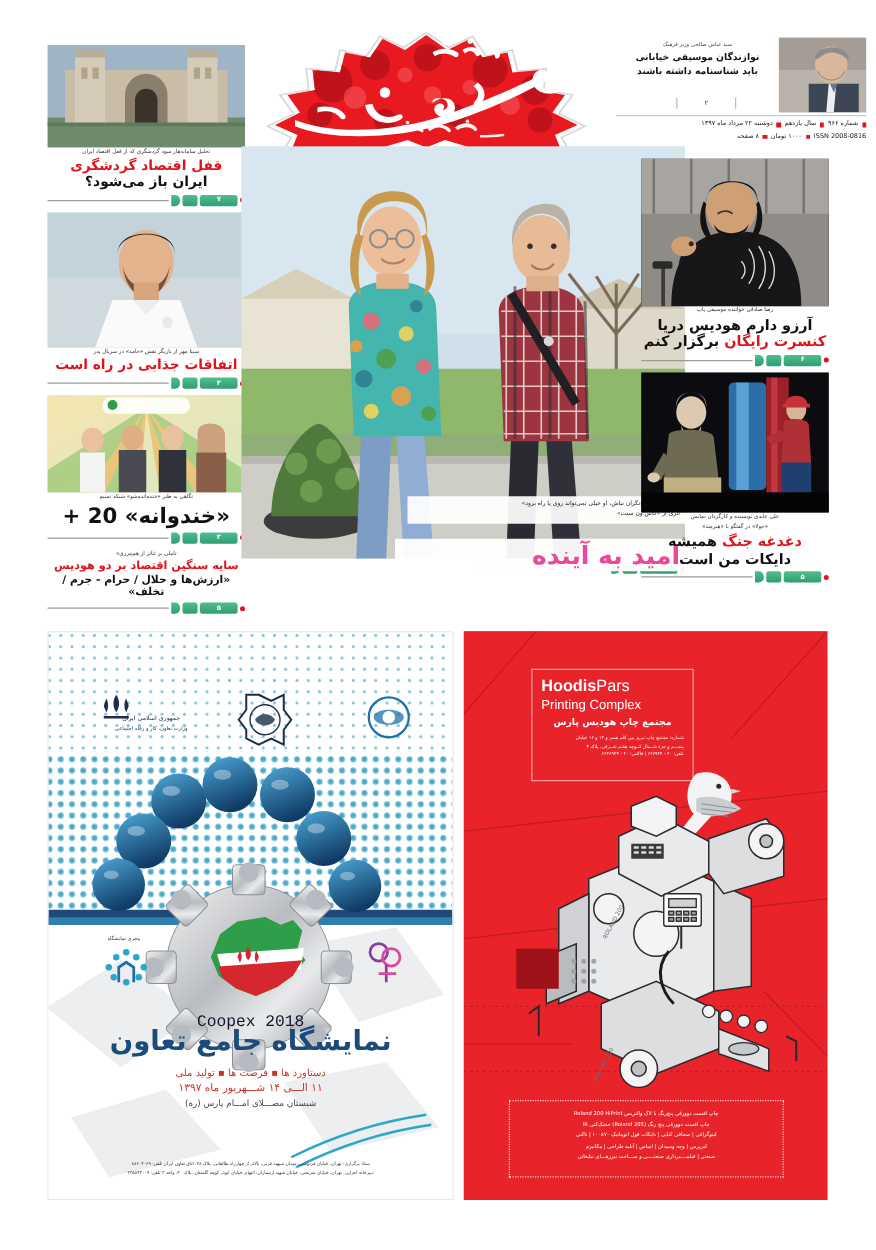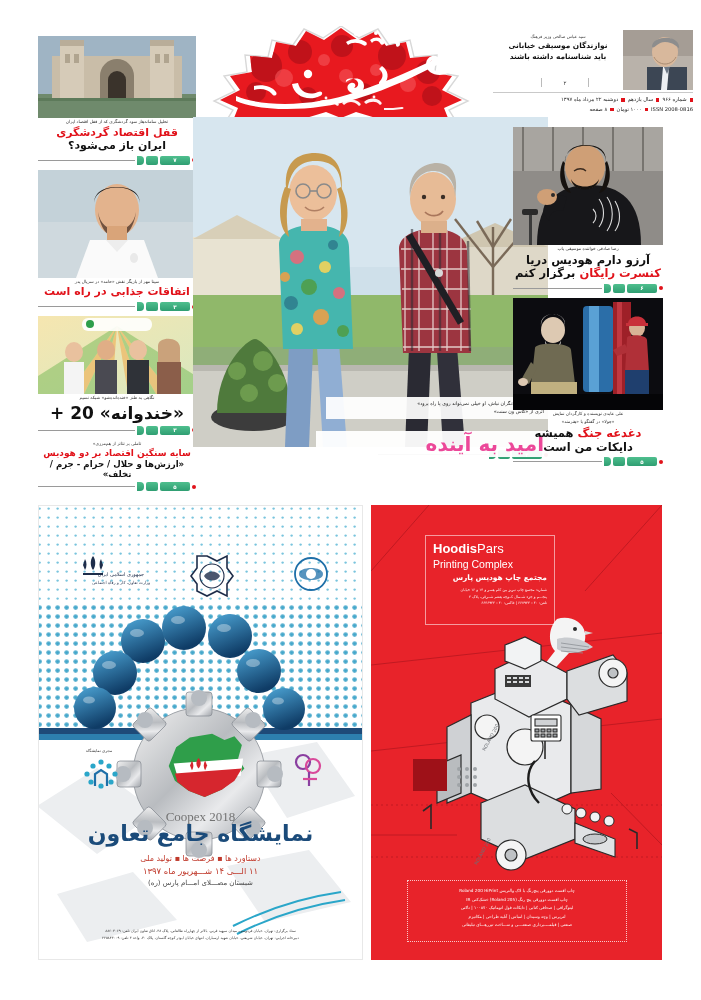--- a/index.html
+++ b/index.html
@@ -114,36 +114,36 @@
     position:absolute; left:371px; top:505px; width:291px; height:455px;
     background:#e8232a; overflow:hidden;
   }
   .hoodis-box {
     position:absolute; left:8px; top:30px; width:130px; height:90px;
     border:1px solid rgba(255,255,255,.55); padding:6px 7px;margin-left:46px;
   }
   .hoodis-en1 { font-family:"Liberation Sans",sans-serif; color:#fff; font-size:13px; font-weight:bold; direction:ltr; text-align:left; line-height:1.15;}
   .hoodis-en1 span.thin { font-weight:normal; }
   .hoodis-en2 { font-family:"Liberation Sans",sans-serif; color:#fff; font-size:10.5px; font-weight:normal; direction:ltr; text-align:left; margin-top:1px;}
-  .hoodis-fa { color:#fff; font-size:7.5px; text-align:right; margin-top:3px; direction:rtl; font-weight:bold;}
+  .hoodis-fa { color:#fff; font-size:7.5px; text-align:center; margin-top:3px; direction:rtl; font-weight:bold;}
   .hoodis-addr { color:#fff; font-size:3.7px; text-align:right; margin-top:5px; direction:rtl; line-height:1.8; opacity:.95;}
   .hoodis-qm {
     position:absolute; left:0; right:0; top:352px; text-align:center;
     color:#fff; font-family:"Liberation Sans",sans-serif; font-size:11px; direction:ltr;
   }
   .hoodis-qm b { font-weight:bold; }
   .hoodis-spec {
     position:absolute; left:36px; top:375px; width:220px; height:62px;
     border:1px dotted rgba(255,255,255,.75); padding:6px 7px;
     color:#fff; font-size:4.2px; line-height:2.05; direction:rtl; text-align:center;
   }
 
   .coop-dots { position:absolute; inset:0; }
   .coop-title-wrap { position:absolute; left:0; right:0; top:300px; text-align:center; direction:rtl;}
-  .coop-en { font-family:Liberation Serif, serif; color:#737373; font-size:13px; direction:ltr; display:inline-block;}
+  .coop-en { font-family:Liberation Mono, monospace; color:#0f172a; font-size:13px; direction:ltr; display:inline-block;}
   .coop-fa { color:#1b4b7a; font-size:22px; font-weight:bold; margin-top:-4px;}
   .coop-sub1 { color:#c0392b; font-size:8px; font-weight:normal; margin-top:8px; }
   .coop-sub2 { color:#c0392b; font-size:8.5px; font-weight:normal; margin-top:3px; letter-spacing:1px;}
   .coop-sub3 { color:#444; font-size:7px; margin-top:3px; letter-spacing:1.5px;}
   .coop-foot {
     position:absolute; left:10px; right:10px; bottom:16px;
     font-size:3.6px; color:#333; line-height:2.1; direction:rtl; text-align:center;
   }
   .coop-logos { position:absolute; left:0; right:0; top:44px; height:52px; }
 </style>

